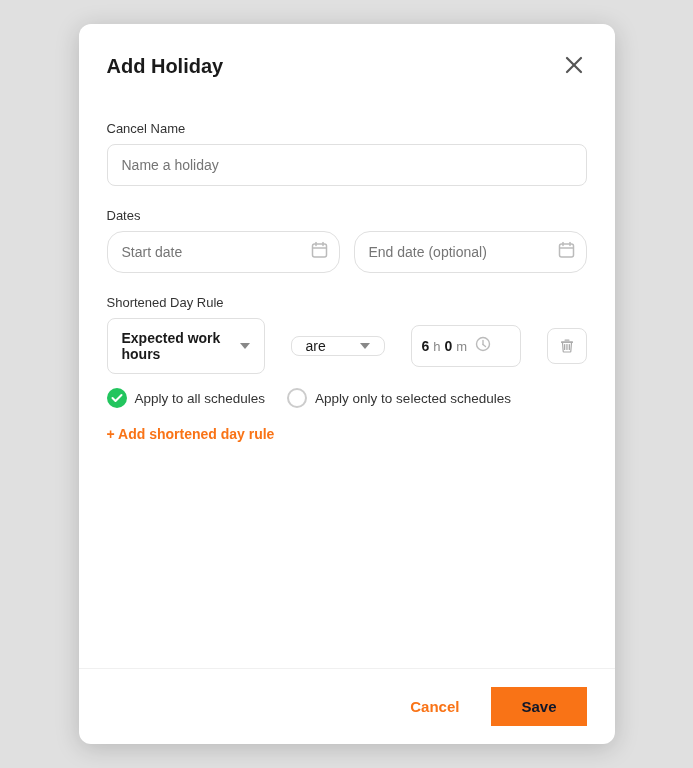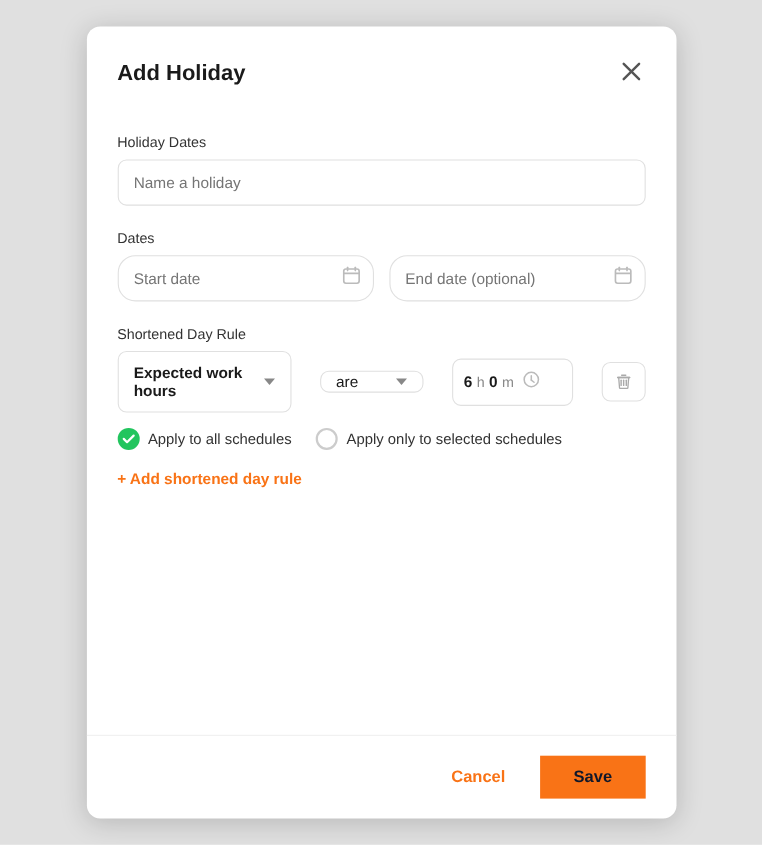--- a/index.html
+++ b/index.html
@@ -261,21 +261,21 @@
       <svg width="18" height="18" viewBox="0 0 18 18" fill="none" xmlns="http://www.w3.org/2000/svg">
         <line x1="2" y1="2" x2="16" y2="16" stroke="#555" stroke-width="2.2" stroke-linecap="round"></line>
         <line x1="16" y1="2" x2="2" y2="16" stroke="#555" stroke-width="2.2" stroke-linecap="round"></line>
       </svg>
     </button>
   </div>
 
   <div class="modal-body">
 
     <div class="form-group">
-      <label class="form-label">Holiday Dates</label>
+      <label class="form-label">Cancel Name</label>
       <input class="input-field" type="text" placeholder="Name a holiday" style="">
     </div>
 
     <div class="form-group">
       <label class="form-label">Dates</label>
       <div class="dates-row">
         <div class="date-input-wrap">
           <input type="text" placeholder="Start date" style="">
           <span class="calendar-icon">
             <svg width="17" height="17" viewBox="0 0 17 17" fill="none" xmlns="http://www.w3.org/2000/svg">

